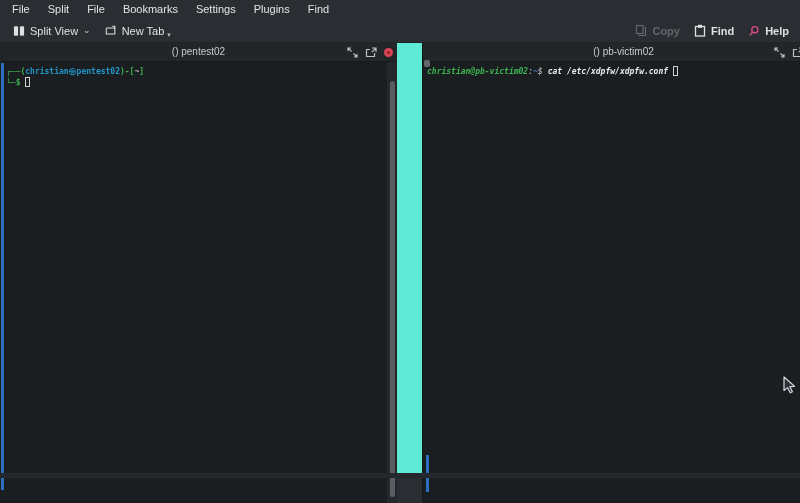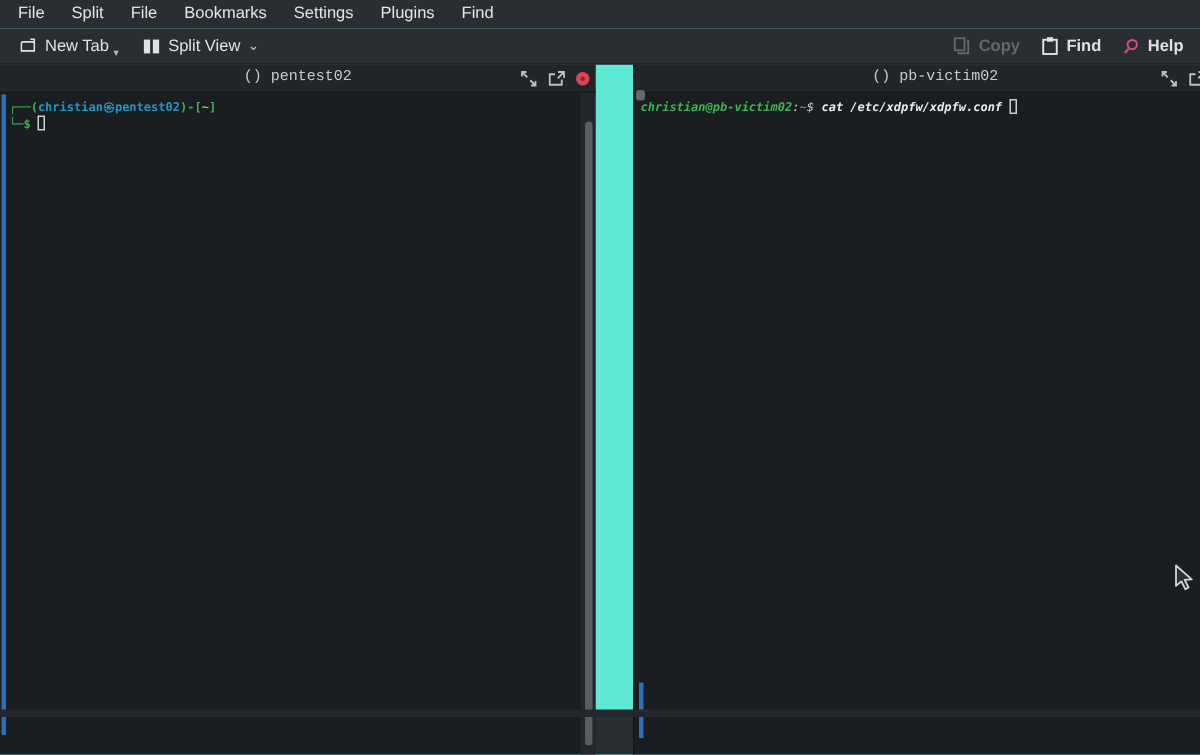--- a/index.html
+++ b/index.html
@@ -22,21 +22,21 @@
   .tb-right { display:flex; align-items:center; margin-left:auto; margin-right:4px;font-weight:bold; }
   .mini-caret { font-size:7px; color:#b7babd; position:relative; top:4px; left:-2px; }
   .caret { font-size:9px; color:#c7cacd; position:relative; top:-1px; }
 
   
   .pane { position:absolute; top:43px; height:460px; background:#1b1e21; }
   .pane-left  { left:0;   width:397px; }
   .pane-right { left:422px; width:402px; border-left:1px solid #141619; }
 
   .tabbar { position:relative; width:100%; height:19px; background:#232629;
-    border-bottom:1px solid #17191c;font-family:Liberation Mono, monospace; }
+    border-bottom:1px solid #17191c; }
   .tab-title { position:absolute; left:0; right:0; top:0; text-align:center;
     font-size:10px; color:#c8cacd; line-height:18px; }
   .tab-icons { position:absolute; right:4px; top:0; height:19px; display:flex; align-items:center; gap:7px; }
   .tab-icon { width:12px; height:12px; color:#bdc0c3; display:flex; align-items:center; justify-content:center; }
   .close-dot { width:9px; height:9px; border-radius:50%; background:#da4453; position:relative; }
   .close-dot::after { content:""; position:absolute; left:3px; top:3px; width:3px; height:3px;
     border-radius:50%; background:#8c2430; }
 
   
   .terminal { position:absolute; left:0; right:0; top:19px; bottom:0;
@@ -79,37 +79,37 @@
     <span class="menu-item">Bookmarks</span>
     <span class="menu-item">Settings</span>
     <span class="menu-item">Plugins</span>
     <span class="menu-item">Find</span>
   </div>
 
   <div class="toolbar">
     <div class="tb-left">
       <div class="tbtn">
         <span class="tab-icon">
+          <svg width="13" height="12" viewBox="0 0 13 12">
+              <rect x="1" y="1" width="4.5" height="10" fill="#dfe1e3"></rect>
+              <rect x="7.5" y="1" width="4.5" height="10" fill="#dfe1e3"></rect>
+            </svg>
+        </span>
+        <span>Split View</span>
+        <span class="caret">⌄</span>
+      </div>
+      <div class="tbtn">
+        <span class="tab-icon">
           <svg width="14" height="13" viewBox="0 0 14 13">
               <path d="M2.5 3.5h8a1 1 0 0 1 1 1v6h-10v-6a1 1 0 0 1 1-1z" fill="none" stroke="#dfe1e3" stroke-width="1.2"></path>
               <path d="M8.5 1.5h3v3" fill="none" stroke="#dfe1e3" stroke-width="1.2"></path>
             </svg>
         </span>
         <span>New Tab</span>
         <span class="mini-caret">▾</span>
-      </div>
-      <div class="tbtn">
-        <span class="tab-icon">
-          <svg width="13" height="12" viewBox="0 0 13 12">
-              <rect x="1" y="1" width="4.5" height="10" fill="#dfe1e3"></rect>
-              <rect x="7.5" y="1" width="4.5" height="10" fill="#dfe1e3"></rect>
-            </svg>
-        </span>
-        <span>Split View</span>
-        <span class="caret">⌄</span>
       </div>
     </div>
     <div class="tb-right">
       <div class="tbtn disabled">
         <span class="tab-icon">
           <svg width="12" height="13" viewBox="0 0 12 13">
               <rect x="1.5" y="1.5" width="6.5" height="8" fill="none" stroke="#64686c" stroke-width="1.2"></rect>
               <path d="M4 10.5v1h6.5v-8h-1" fill="none" stroke="#64686c" stroke-width="1.2"></path>
             </svg>
         </span>

